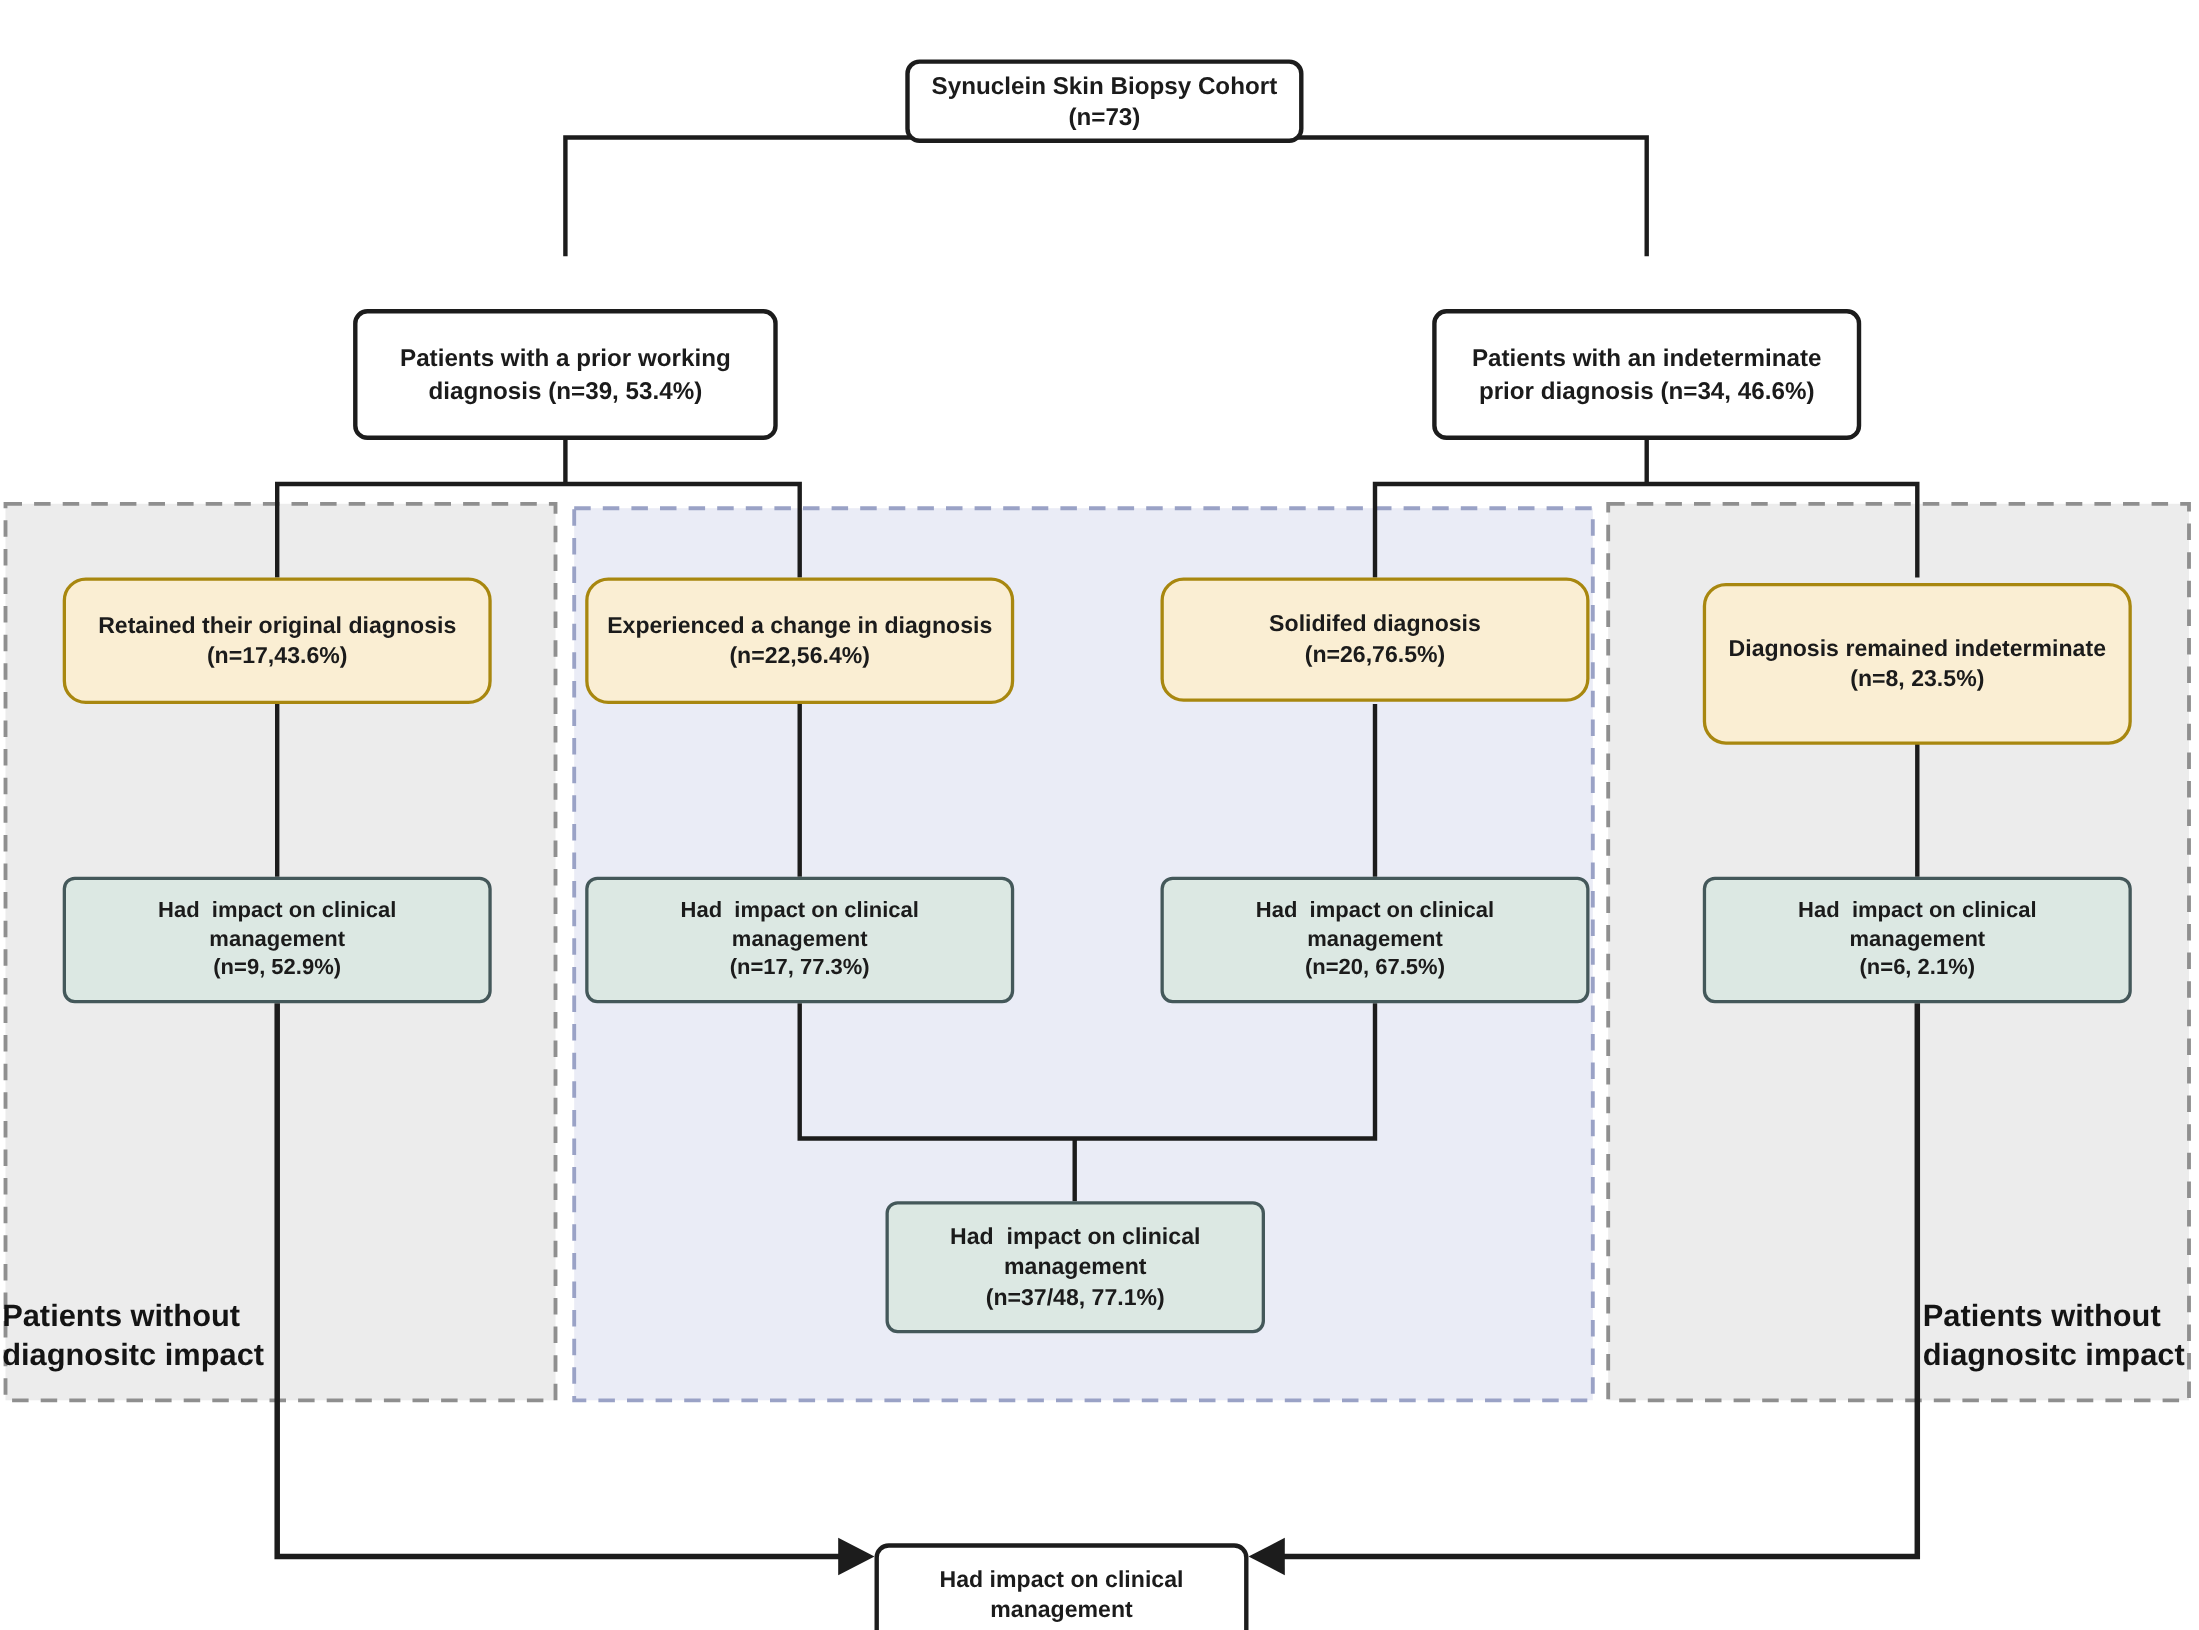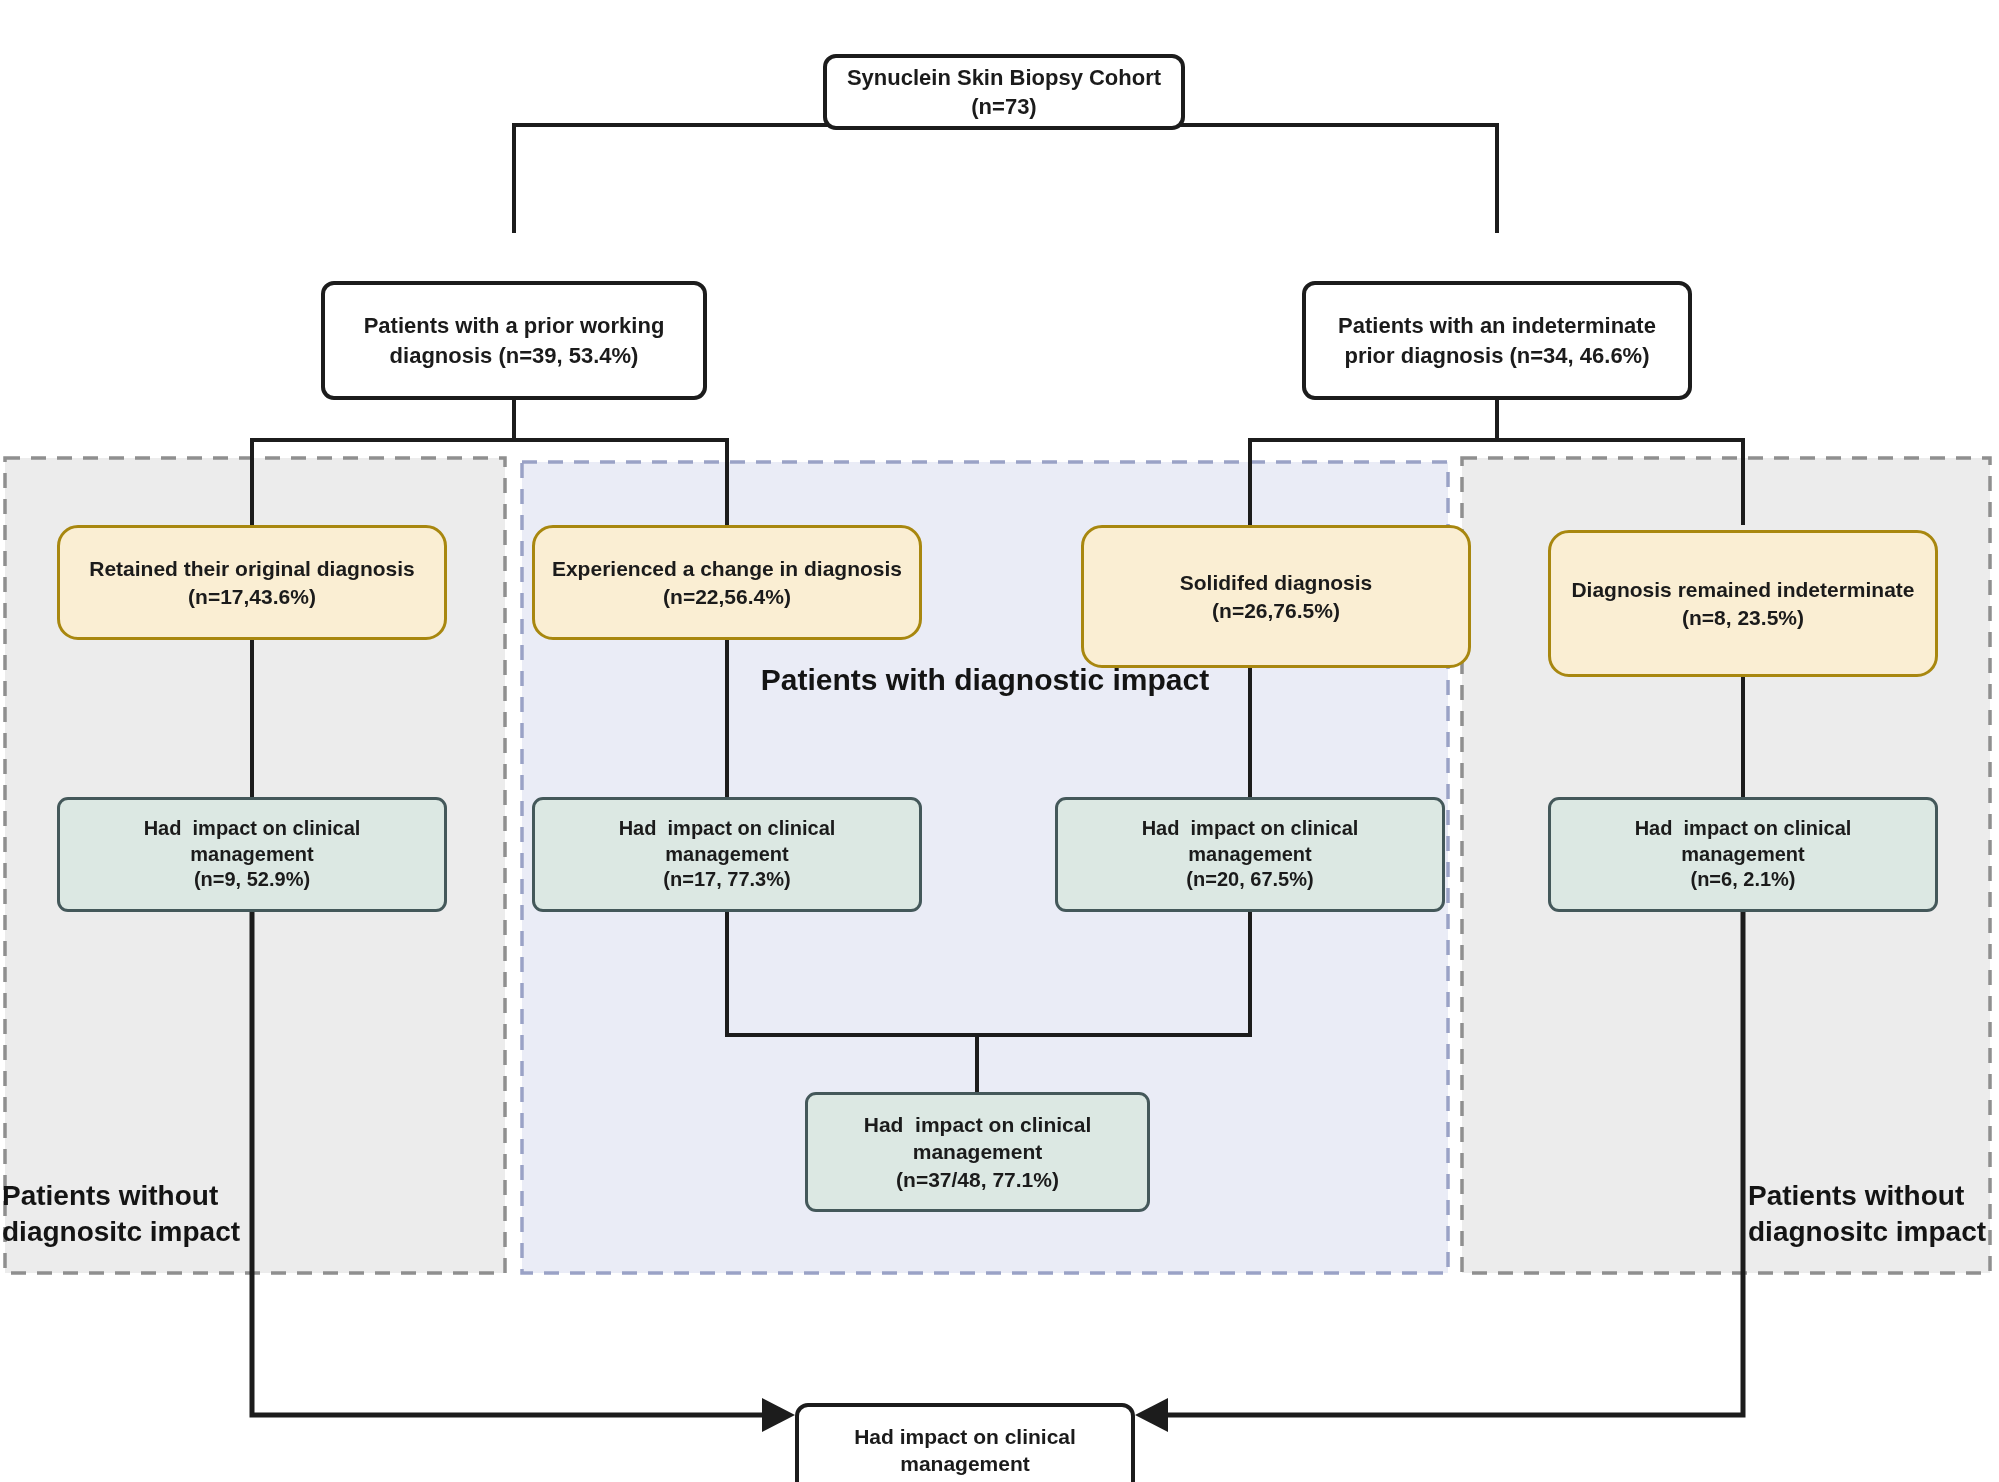--- a/index.html
+++ b/index.html
@@ -70,31 +70,30 @@
   </div>
 
   <div class="box outcome fs21" style="left:57px;top:525px;width:390px;height:115px;">
     <div class="tline">Retained their original diagnosis</div>
     <div class="tline">(n=17,43.6%)</div>
   </div>
   <div class="box outcome fs21" style="left:532px;top:525px;width:390px;height:115px;">
     <div class="tline">Experienced a change in diagnosis</div>
     <div class="tline">(n=22,56.4%)</div>
   </div>
-  <div class="box outcome fs21" style="left:1055px;top:525px;width:390px;height:143px;margin-left:26px;">
+  <div class="box outcome fs21" style="left:1055px;top:525px;width:390px;height:113px;">
     <div class="tline">Solidifed diagnosis</div>
     <div class="tline">(n=26,76.5%)</div>
   </div>
   <div class="box outcome fs21" style="left:1548px;top:509px;width:390px;height:147px;margin-top:21px;">
     <div class="tline">Diagnosis remained indeterminate</div>
     <div class="tline">(n=8, 23.5%)</div>
   </div>
 
   <div class="impact-title">
-    <div class="tline">Patients with diagnostic impact</div>
   </div>
 
   <div class="box impact fs20" style="left:57px;top:797px;width:390px;height:115px;">
     <div class="tline">Had  impact on clinical</div>
     <div class="tline">management</div>
     <div class="tline">(n=9, 52.9%)</div>
   </div>
   <div class="box impact fs20" style="left:532px;top:797px;width:390px;height:115px;">
     <div class="tline">Had  impact on clinical</div>
     <div class="tline">management</div>

